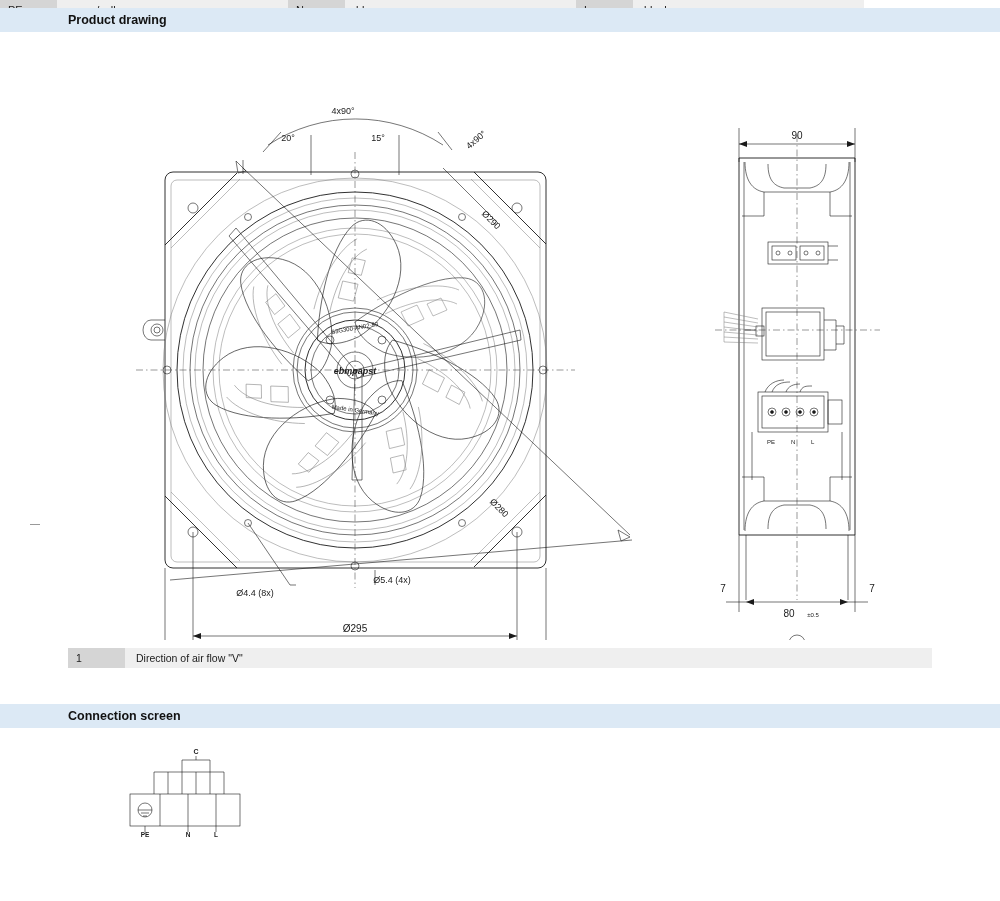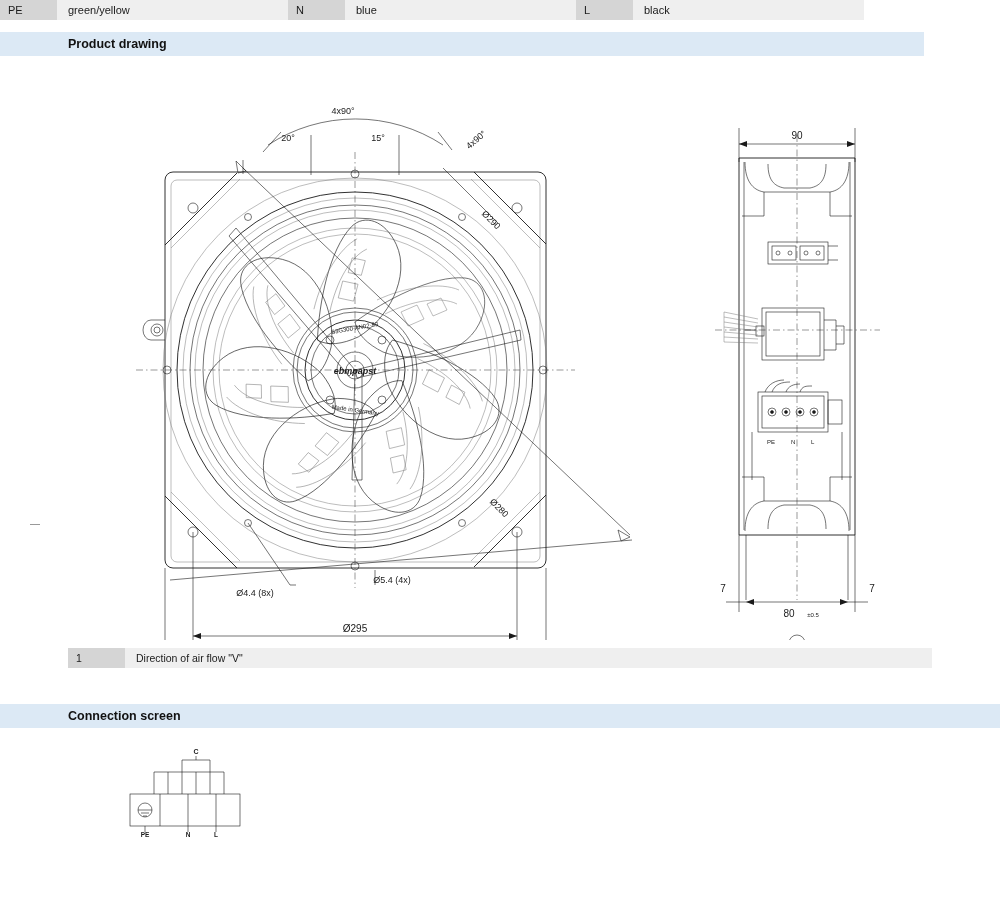--- a/index.html
+++ b/index.html
@@ -16,21 +16,21 @@
     background:#dce9f5;
     height:24px;
     display:flex;
     align-items:center;
     padding-left:68px;
     font-weight:bold;
     font-size:12.5px;
     color:#111;
     box-sizing:border-box;
   }
-  #product-drawing-header{position:absolute;left:0;top:8px;width:924px;margin-top:24px;}
+  #product-drawing-header{position:absolute;left:0;top:8px;width:1000px;}
   #connection-screen-header{position:absolute;left:0;top:704px;width:1000px;}
 
   .legend-row{
     position:absolute;
     height:20px;
     display:flex;
     align-items:stretch;
     font-size:10.5px;
   }
   .legend-key{

